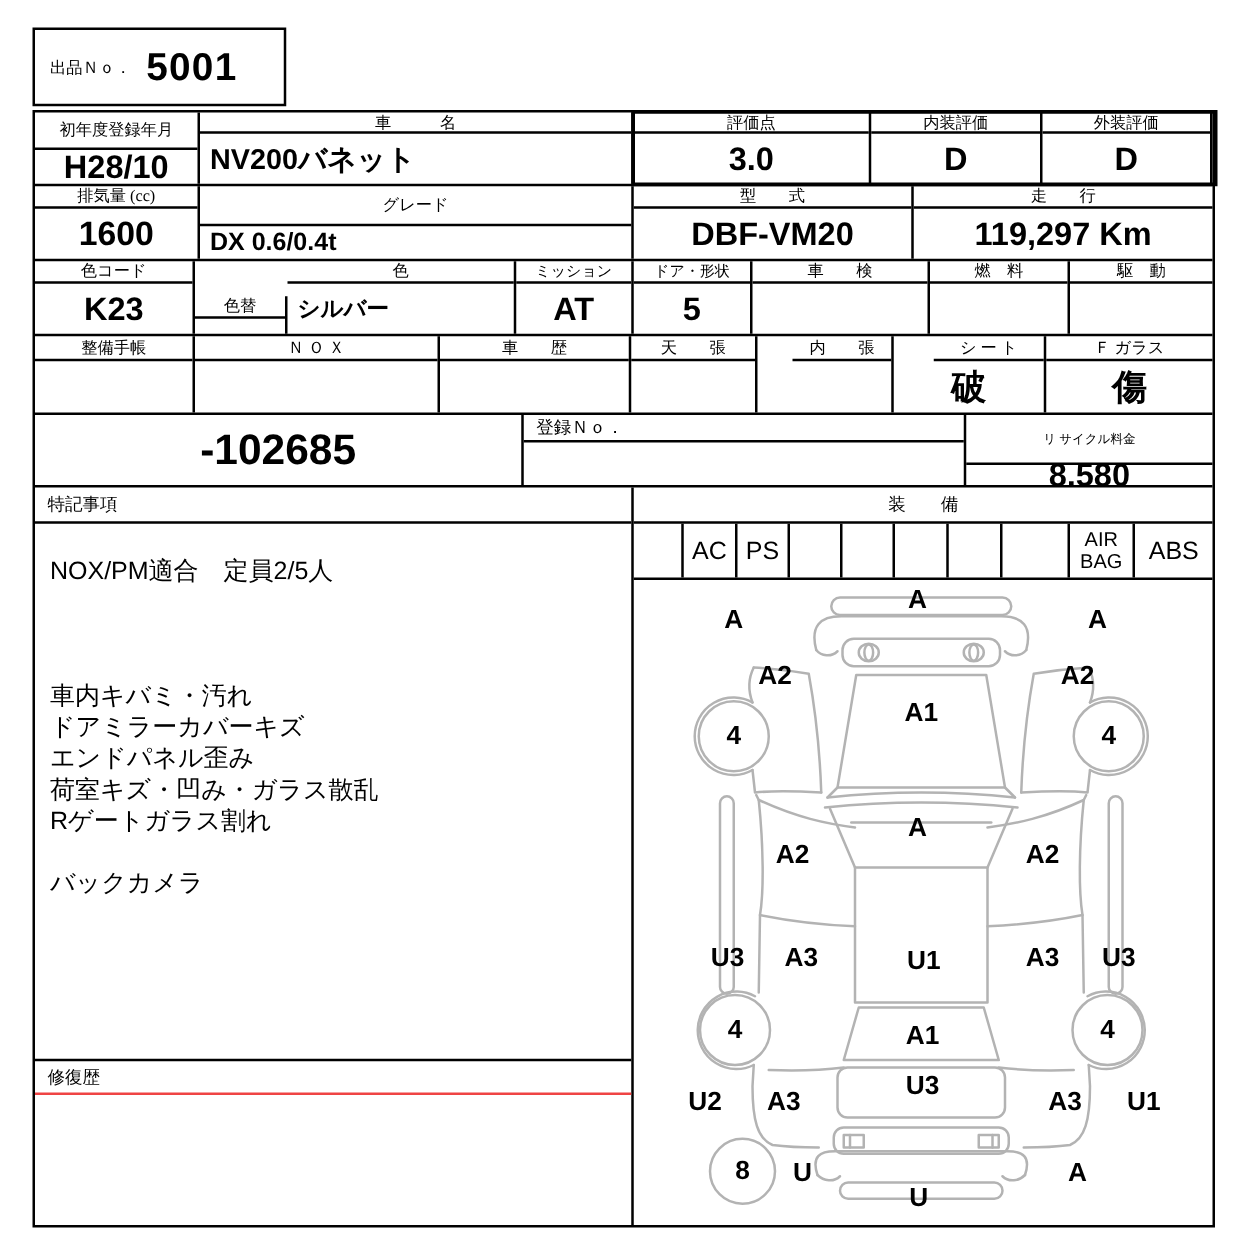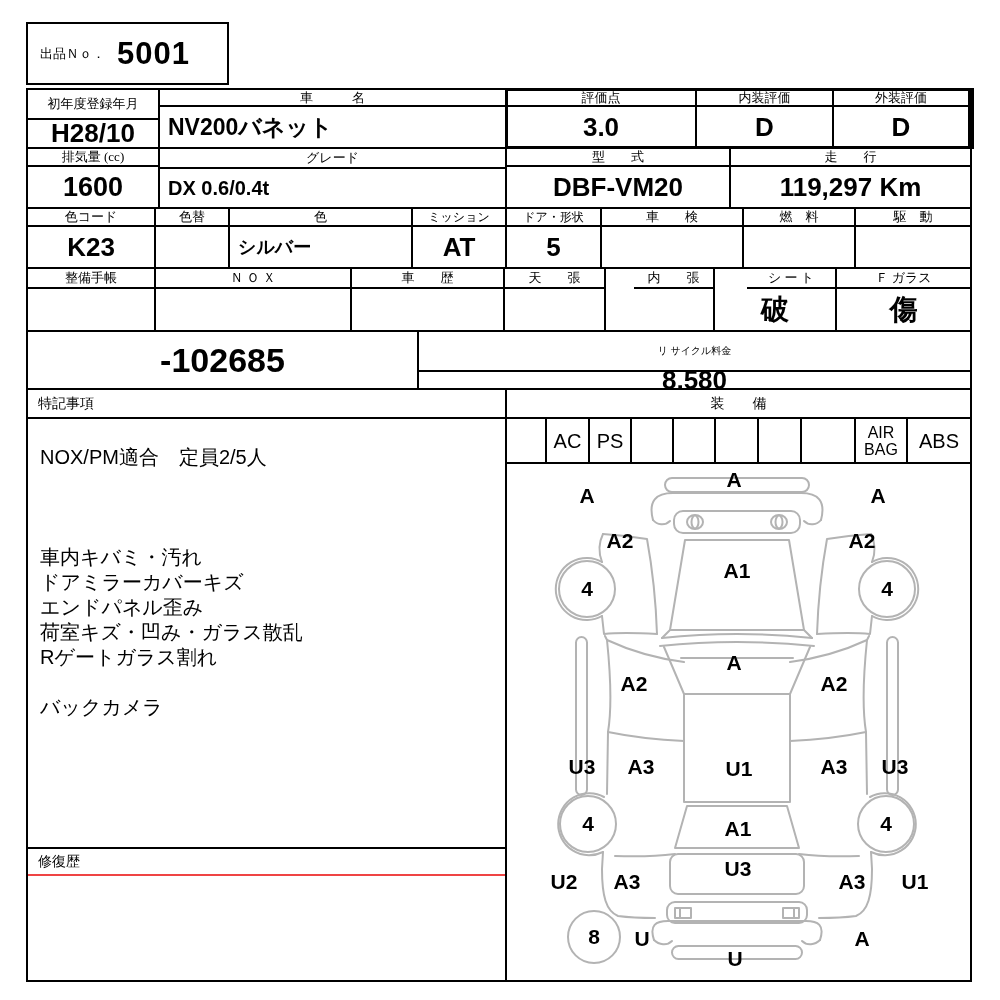--- a/index.html
+++ b/index.html
@@ -92,39 +92,39 @@
       </div>
       <div class="evalframe"></div>
     </div>
 
     <div class="trow" style="height:60px;">
       <div class="cell" style="flex:0 0 132px;">
         <div class="hdr" style="height:18px;">排気量 (cc)</div>
         <div class="val" style="font-size:27px;">1600</div>
       </div>
       <div class="cell" style="flex:0 0 347px;">
-        <div class="hdr" style="height:20px;">グレード</div>
+        <div class="hdr" style="height:32px;">グレード</div>
         <div class="val left" style="font-size:20px;">DX 0.6/0.4t</div>
       </div>
       <div class="cell" style="flex:0 0 224px;">
         <div class="hdr" style="height:18px;">型　　式</div>
         <div class="val" style="font-size:26px;">DBF-VM20</div>
       </div>
       <div class="cell" style="flex:1;">
         <div class="hdr" style="height:18px;">走　　行</div>
         <div class="val" style="font-size:26px;">119,297 Km</div>
       </div>
     </div>
 
     <div class="trow" style="height:60px;">
       <div class="cell" style="flex:0 0 128px;">
         <div class="hdr" style="height:18px;">色コード</div>
         <div class="val" style="font-size:26px;">K23</div>
       </div>
-      <div class="cell" style="flex:0 0 74px;">
+      <div class="cell" style="flex:0 0 74px;margin-top:28px;">
         <div class="hdr" style="height:18px;">色替</div>
         <div class="val"></div>
       </div>
       <div class="cell" style="flex:0 0 183px;">
         <div class="hdr" style="height:18px;">色</div>
         <div class="val left" style="font-size:18px;">シルバー</div>
       </div>
       <div class="cell" style="flex:0 0 94px;">
         <div class="hdr" style="height:18px; font-size:12px;">ミッション</div>
         <div class="val" style="font-size:26px;">AT</div>
@@ -174,20 +174,24 @@
       </div>
       <div class="cell" style="flex:1;">
         <div class="hdr" style="height:20px;">Ｆ ガラス</div>
         <div class="val" style="font-size:28px;">傷</div>
       </div>
     </div>
 
     <div class="trow" style="height:58px;">
       <div class="cell" style="flex:0 0 391px;">
         <div class="val" style="font-size:34px;">-102685</div>
+      </div>
+      <div class="cell" style="flex:0 0 354px;">
+        <div class="hdr left" style="height:22px; font-size:14px;">登録Ｎｏ．</div>
+        <div class="val"></div>
       </div>
       <div class="cell" style="flex:1;">
         <div class="hdr" style="height:40px; font-size:10px;">リ サイクル料金</div>
         <div class="val" style="font-size:26px;">8,580</div>
       </div>
     </div>
 
     <div class="trow lower" style="flex:1; border-bottom:none;">
 
       <div class="lcol">

